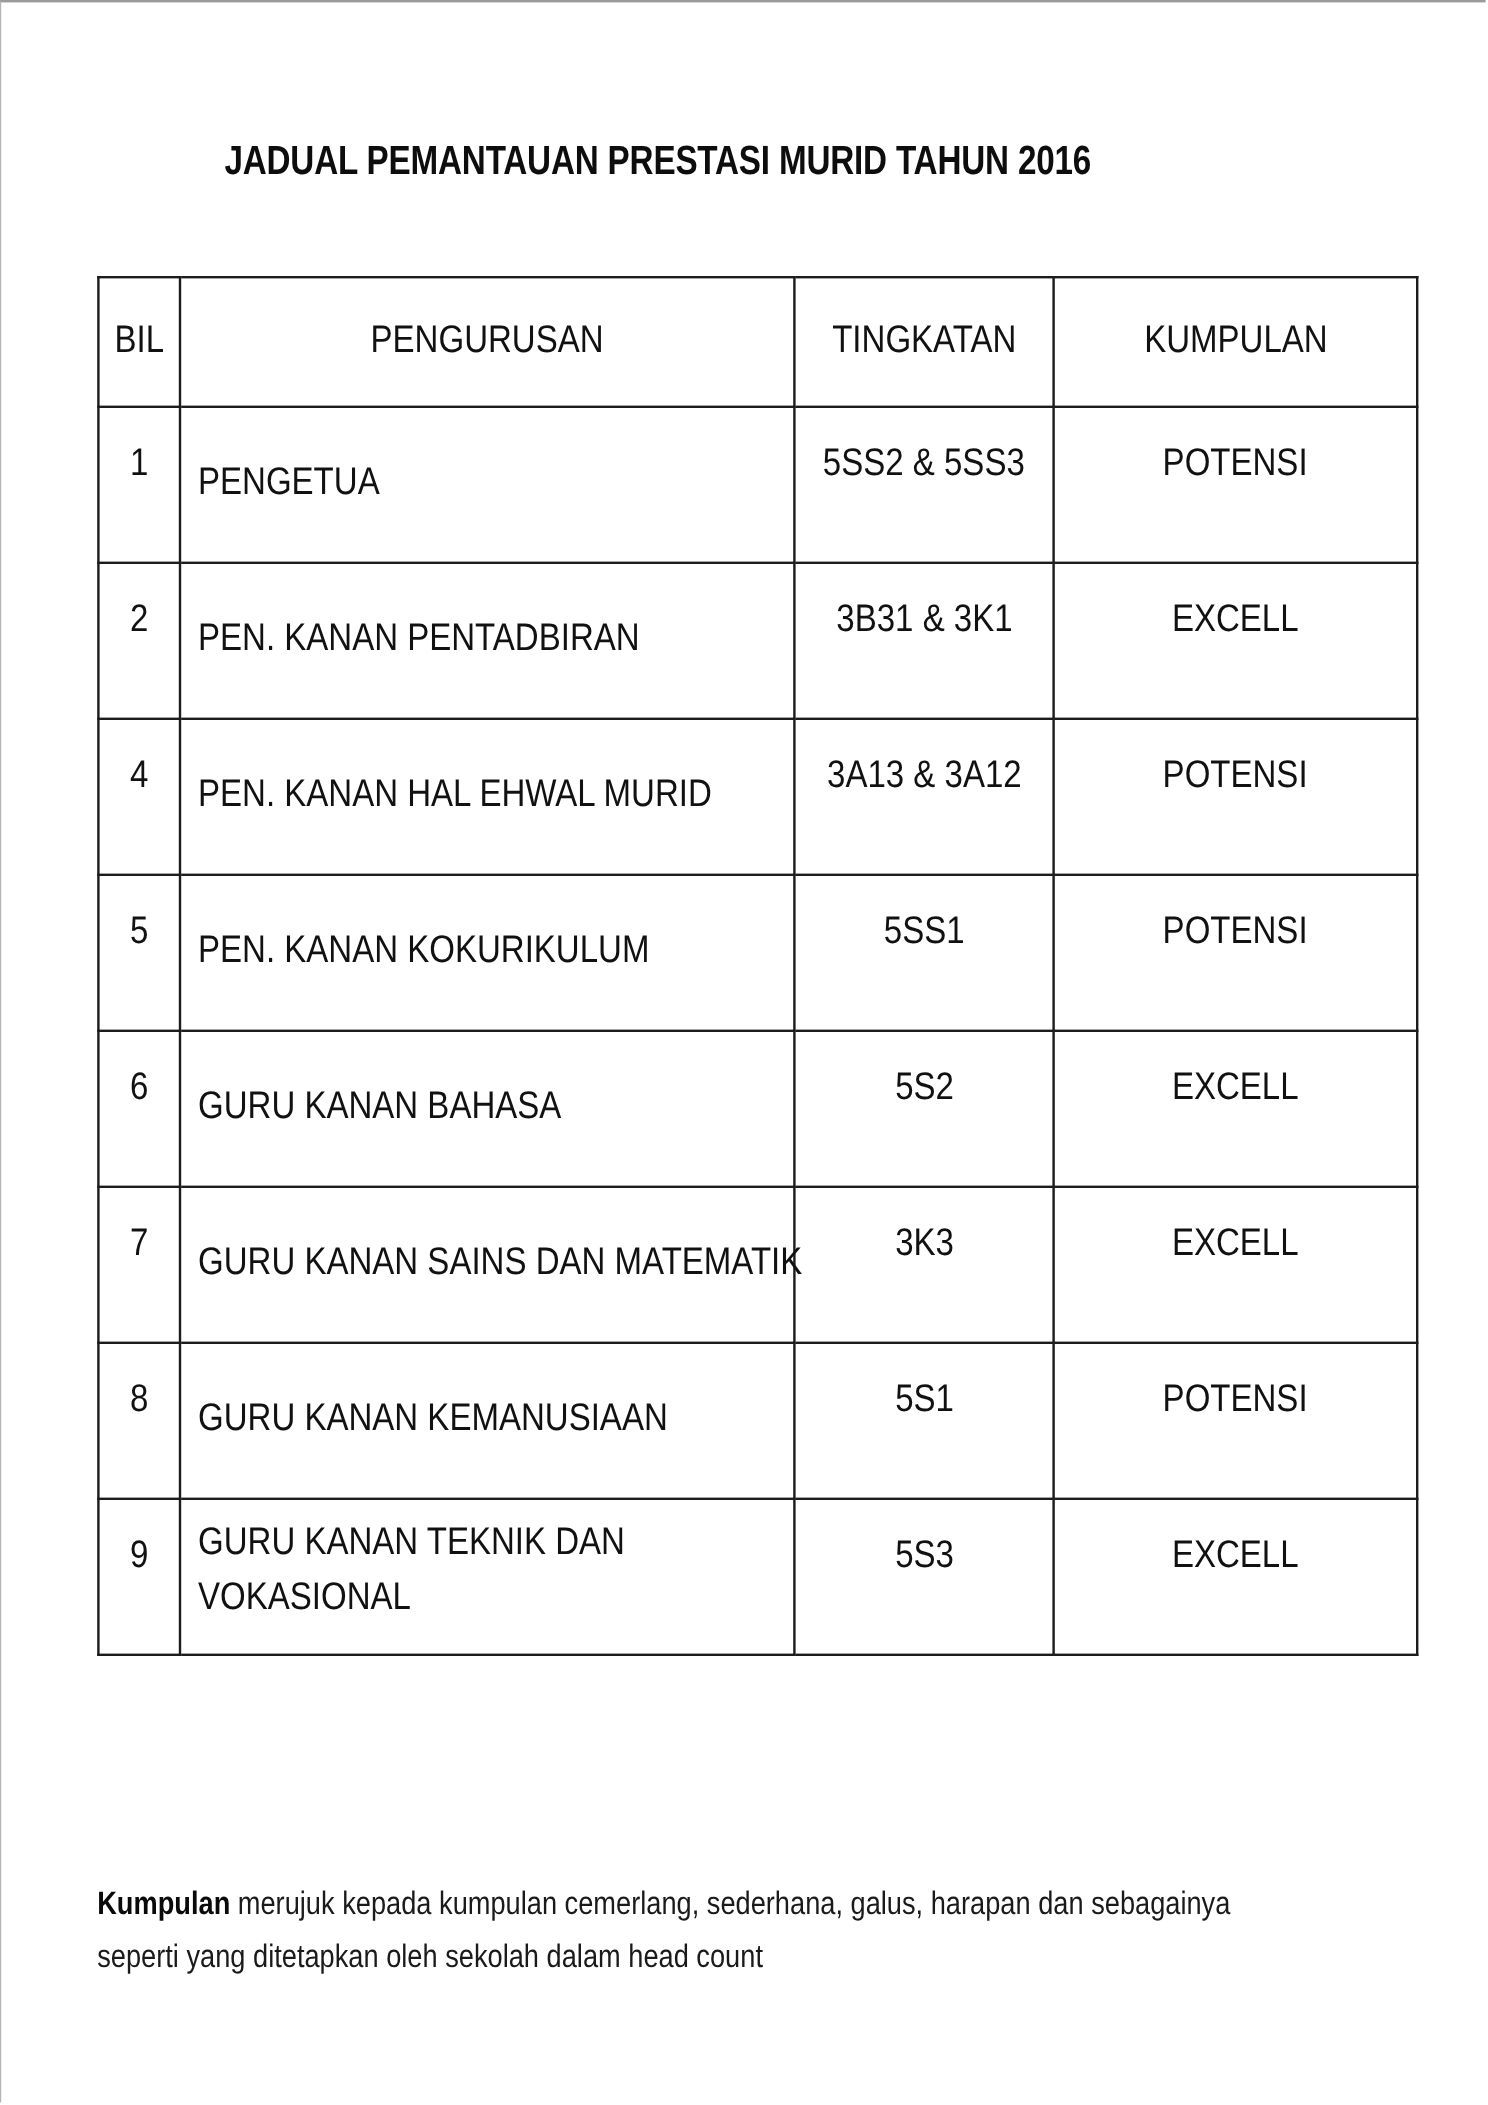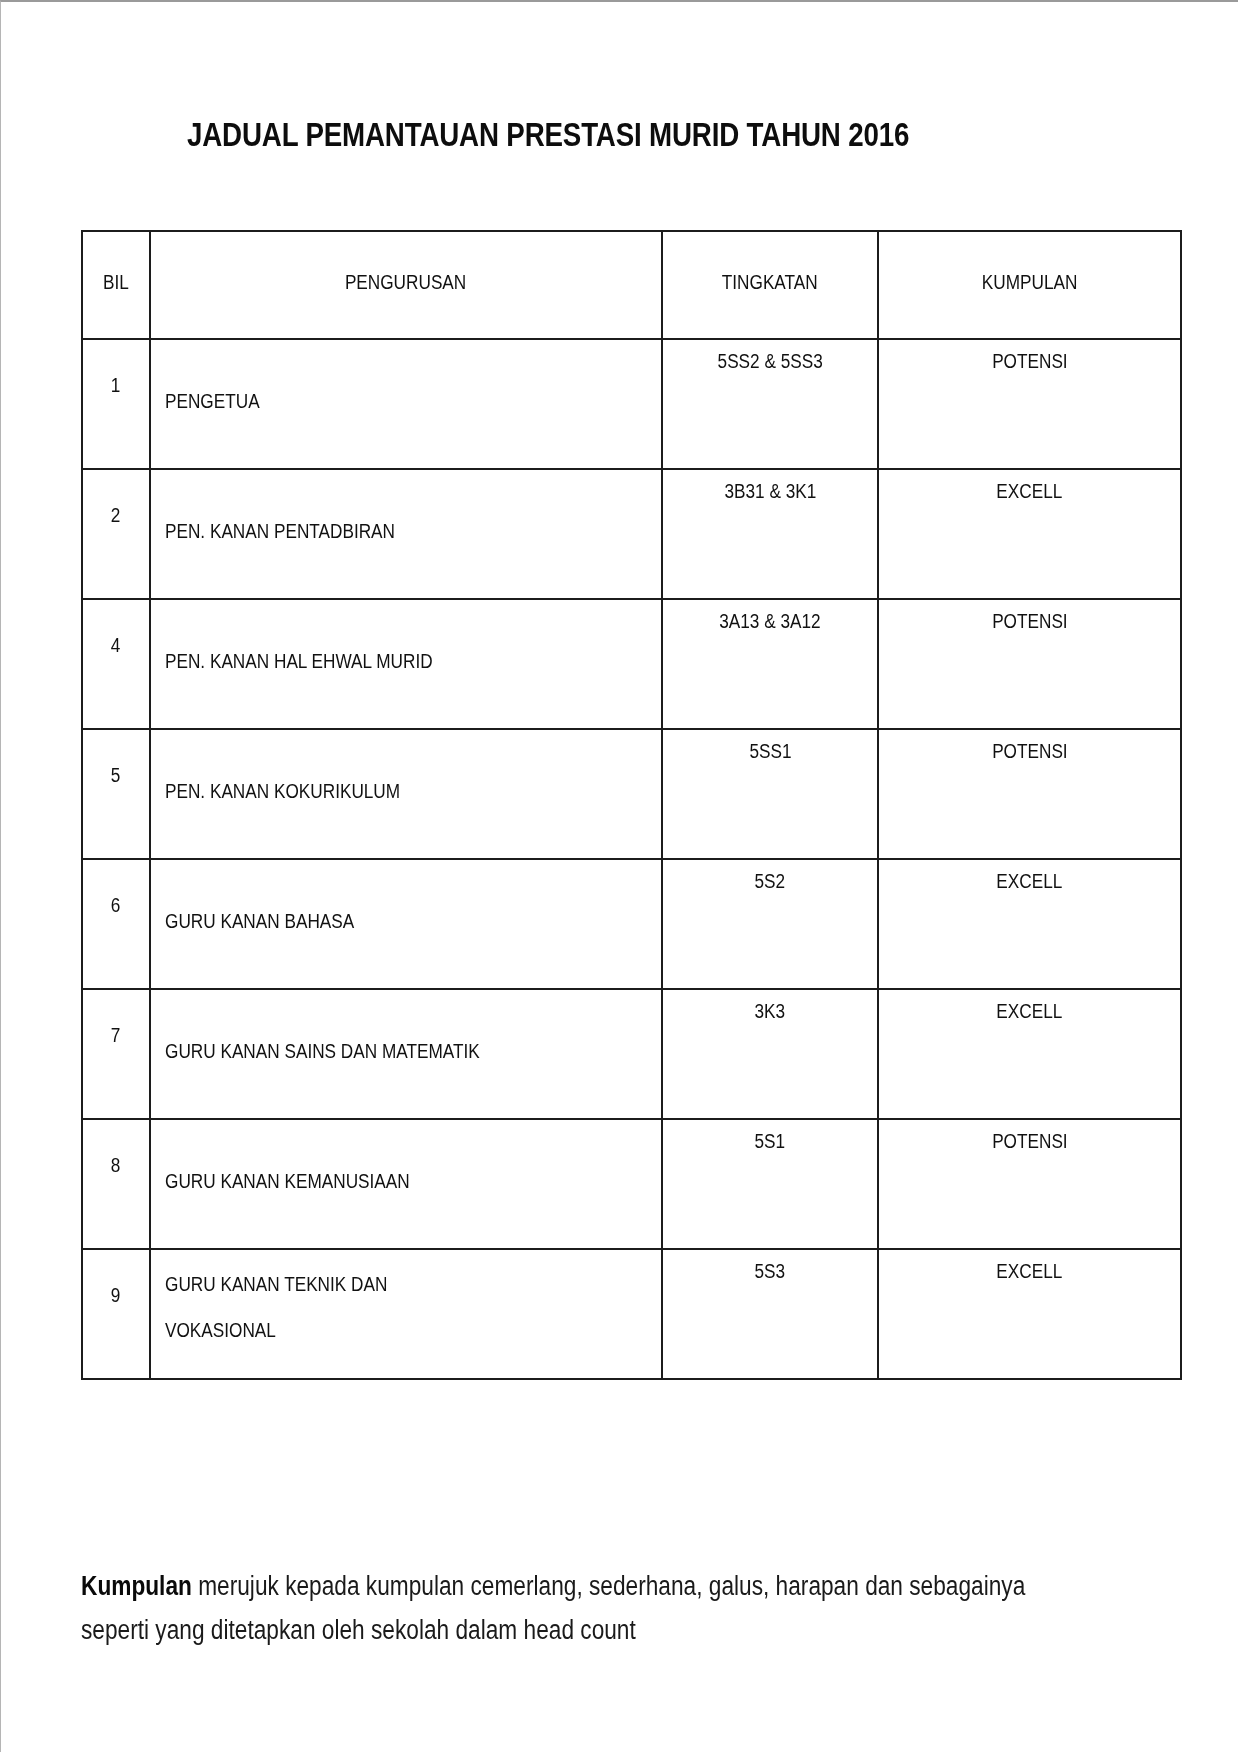--- a/index.html
+++ b/index.html
@@ -8,26 +8,26 @@
   .page-frame { position: absolute; left: 0; top: 0; width: 1238px; height: 1752px;
                 border-top: 2px solid #9a9a9a; border-left: 1px solid #b5b5b5; box-sizing: border-box; }
   .title { position: absolute; left: 187px; top: 114px; width: 880px; height: 40px;
            font-weight: bold; font-size: 34px; line-height: 40px; white-space: nowrap;
            transform-origin: left center; transform: scaleX(0.815); color: #0d0d0d; letter-spacing: -0.2px; }
   table.monitor { position: absolute; left: 81px; top: 230px; border-collapse: collapse;
                   table-layout: fixed; width: 1099px; }
   table.monitor td, table.monitor th { border: 2px solid #1c1c1c; padding: 0; vertical-align: top; }
   table.monitor th { height: 106px; font-weight: normal; }
   table.monitor td { height: 128px; }
-  .cell { font-size: 20px; line-height: 42px; white-space: nowrap; display: block;
+  .cell { font-size: 32px; line-height: 42px; white-space: nowrap; display: block;
           transform-origin: left top; }
   .hdr { padding-top: 29px; text-align: center; }
   .c-bil { text-align: center; padding-top: 24px; }
   .c-name { padding-left: 14px; padding-top: 40px; text-align: left; }
-  .c-ting, .c-kump { text-align: center; }
+  .c-ting, .c-kump { text-align: center; padding-top: 24px; }
   .cond { display: inline-block; transform: scaleX(0.86); }
   .cond-l { display: inline-block; transform: scaleX(0.86); transform-origin: left center; }
   .multi { line-height: 46px; }
   .c-name.two { padding-top: 11px; }
   .c-ting.two { padding-top: 1px; }
   .footnote { position: absolute; left: 81px; top: 1564px; width: 1120px;
               font-size: 27px; line-height: 44px; color: #1a1a1a; }
   .footnote .line { display: block; white-space: nowrap; transform-origin: left center; transform: scaleX(0.84); }
   .footnote b { font-weight: bold; color: #0a0a0a; }
 </style>

